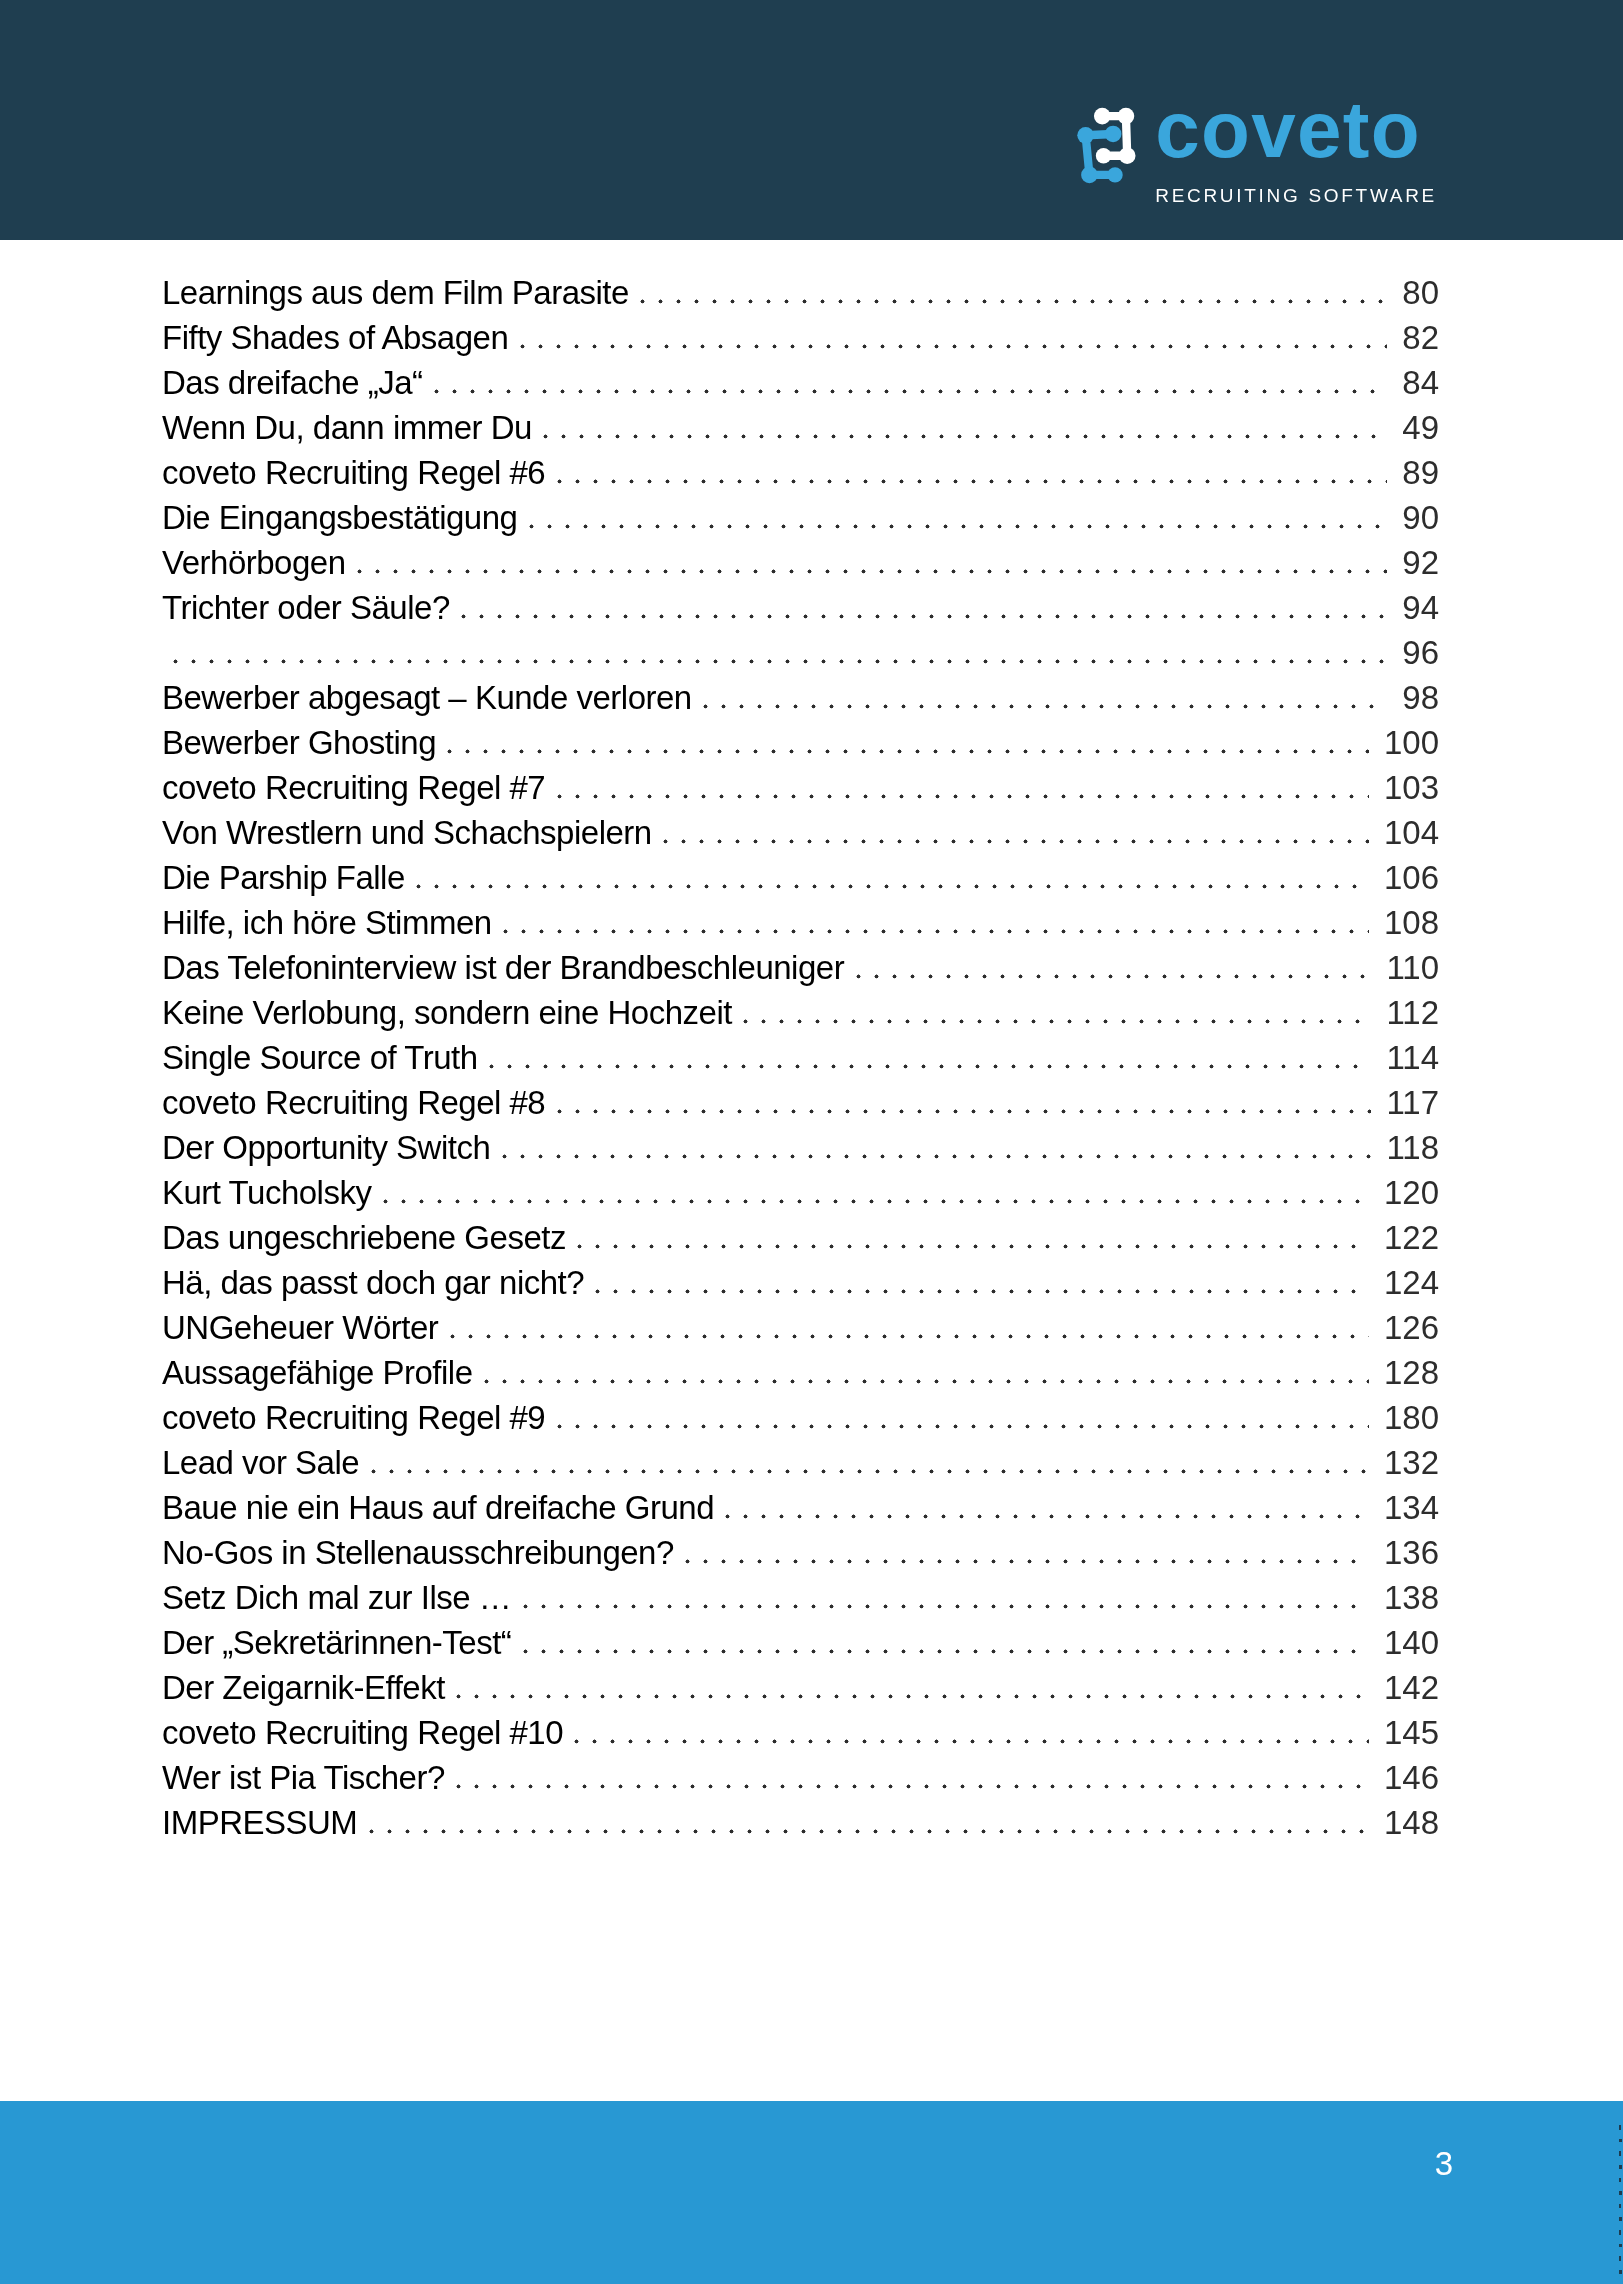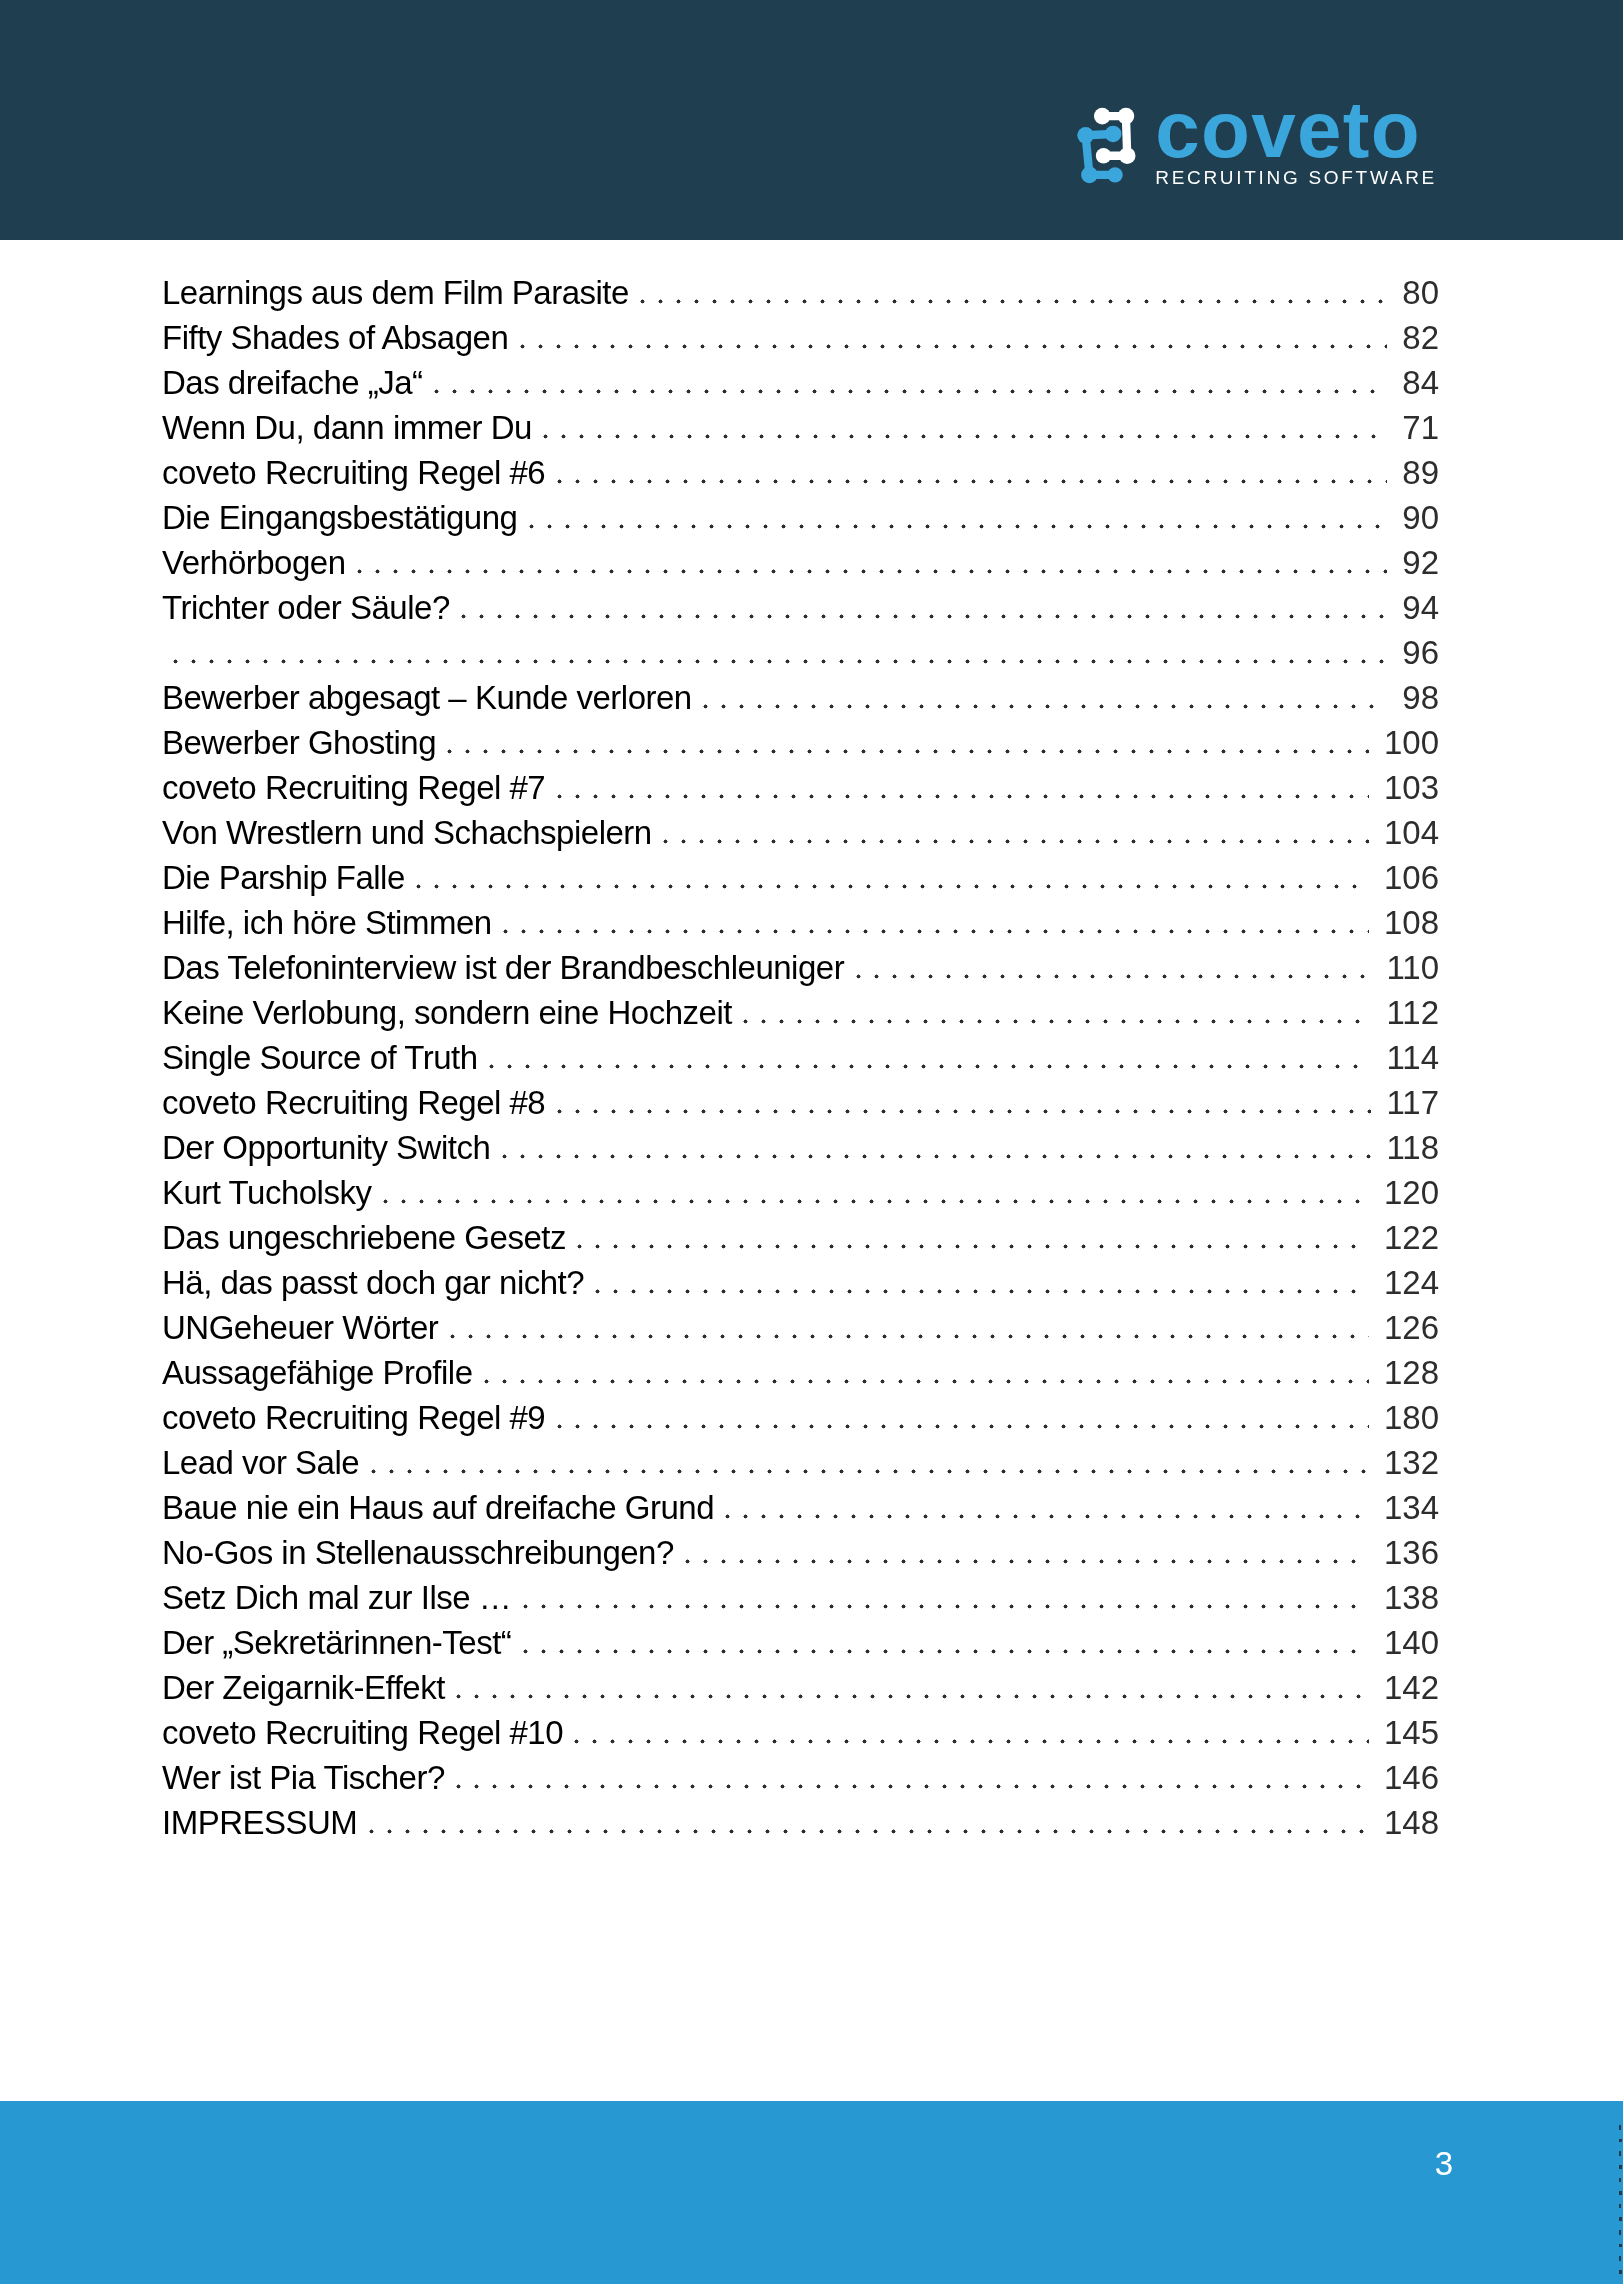--- a/index.html
+++ b/index.html
@@ -46,21 +46,21 @@
     letter-spacing: 1.3px;
     line-height: 59px;
     height: 61px;
   }
   .tagline {
     display: block;
     color: #ffffff;
     font-size: 19px;
     font-weight: 400;
     letter-spacing: 2.7px;
-    margin-top: 6px;
+    margin-top: 24px;
     white-space: nowrap;
   }
 
   
   .toc {
     position: absolute;
     left: 162px;
     right: 184px;
     top: 270px;
   }
@@ -173,21 +173,21 @@
 
     <div class="toc-row">
       <span class="toc-title">Das dreifache „Ja“</span>
       <span class="toc-leader"></span>
       <span class="toc-page">84</span>
     </div>
 
     <div class="toc-row">
       <span class="toc-title">Wenn Du, dann immer Du</span>
       <span class="toc-leader"></span>
-      <span class="toc-page">71</span>
+      <span class="toc-page">49</span>
     </div>
 
     <div class="toc-row">
       <span class="toc-title">coveto Recruiting Regel #6</span>
       <span class="toc-leader"></span>
       <span class="toc-page">89</span>
     </div>
 
     <div class="toc-row">
       <span class="toc-title">Die Eingangsbestätigung</span>

